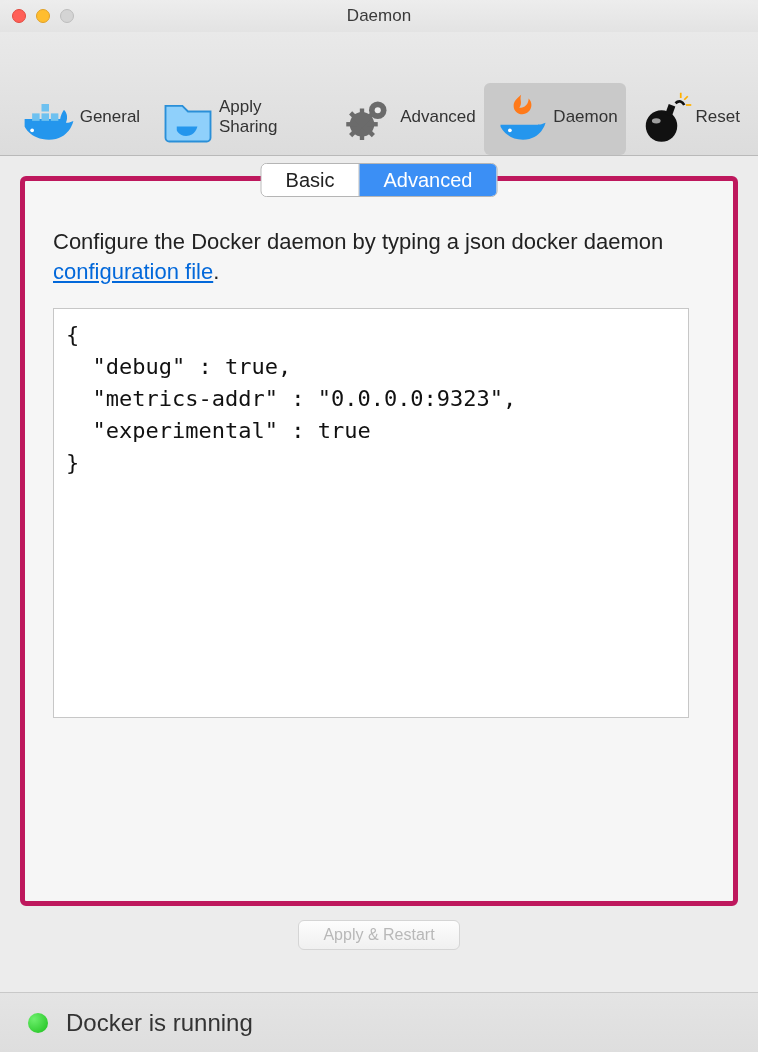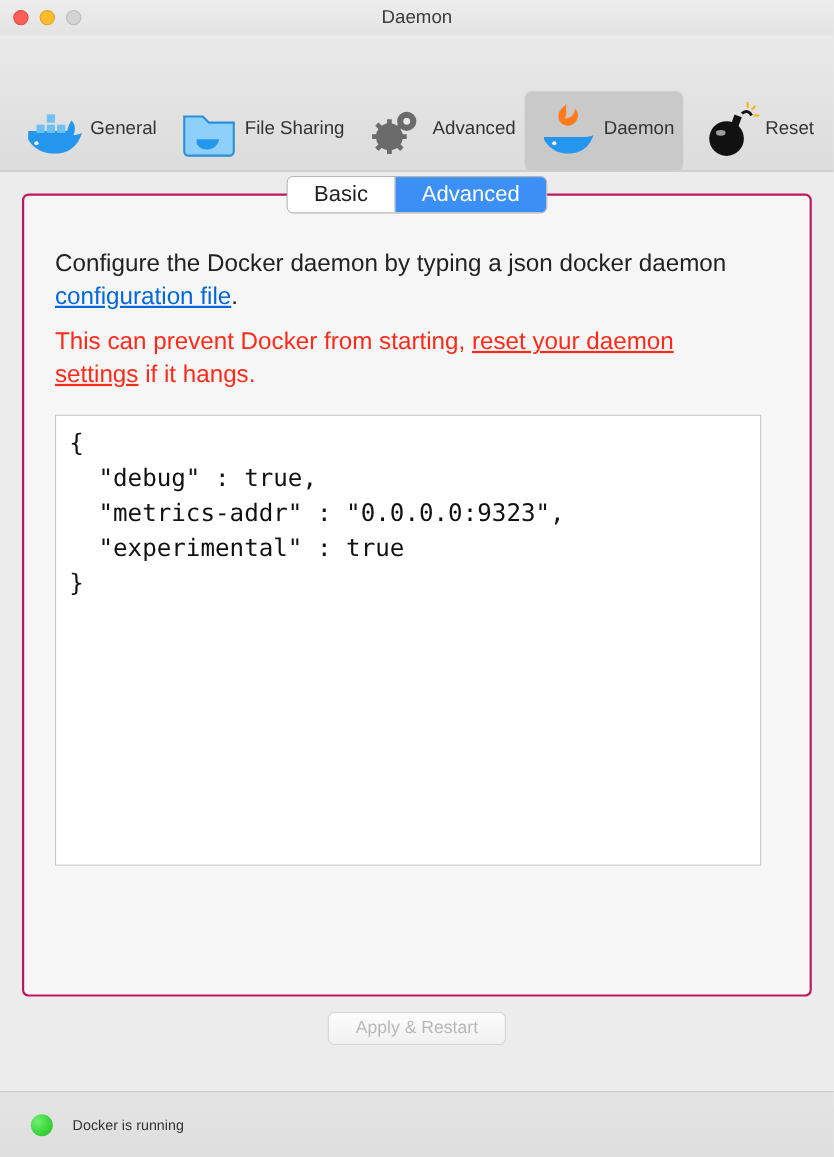--- a/index.html
+++ b/index.html
@@ -69,21 +69,21 @@
     color: #333;
     margin-top: 2px;
     margin-bottom: 6px;
   }
   .toolbar-spacer { flex: 1; }
   .content-wrap {
     padding: 20px 20px 0 20px;
   }
   .panel {
     background: #f6f6f6;
-    border: 2px solid #be185d;
+    border: 5px solid #be185d;
     border-radius: 6px;
     padding: 28px 44px 28px 28px;
     position: relative;
     height: 730px;
   }
   .segmented {
     position: absolute;
     top: -18px;
     left: 50%;
     transform: translateX(-50%);
@@ -150,21 +150,21 @@
     border-top:1px solid #c8c8c8;
     display:flex;
     align-items:center;
     padding-left: 28px;
     gap: 18px;
   }
   .status-dot {
     width: 20px; height: 20px; border-radius:50%;
     background: radial-gradient(circle at 30% 30%, #6df06d, #1bbf1b);
   }
-  .status-text { font-size: 13px; color:#333; }
+  .status-text { font-size: 24px; color:#333; }
 </style>
 </head>
 <body>
 
 <div class="titlebar">
   <div class="traffic-lights">
     <span class="tl-close"></span>
     <span class="tl-min"></span>
     <span class="tl-max"></span>
   </div>
@@ -186,21 +186,21 @@
     <span class="lbl">General</span>
   </div>
 
   <div class="toolbar-item">
     <span class="icon">
       <svg viewBox="0 0 64 64" width="60" height="60">
         <path d="M8 18h18l6 6h24v28a4 4 0 0 1-4 4H12a4 4 0 0 1-4-4V18z" fill="#8fd0fb" stroke="#2a8fd8" stroke-width="2"></path>
         <path d="M20 44c0 0 2 6 10 6 10 0 12-10 12-10h-22z" fill="#2496ed"></path>
       </svg>
     </span>
-    <span class="lbl">File Sharing</span>
+    <span class="lbl">Apply Sharing</span>
   </div>
 
   <div class="toolbar-item">
     <span class="icon">
       <svg viewBox="0 0 64 64" width="56" height="56">
         <g fill="#6b6b6b">
           <circle cx="24" cy="38" r="14"></circle>
             <circle cx="24" cy="38" r="5" fill="#ececec"></circle>
           <circle cx="42" cy="22" r="10"></circle>
             <circle cx="42" cy="22" r="3.5" fill="#ececec"></circle>
@@ -252,23 +252,20 @@
   <div class="panel">
     <div class="segmented">
       <div class="seg-basic">Basic</div>
       <div class="seg-adv">Advanced</div>
     </div>
 
     <p class="desc">
       <span>Configure the Docker daemon by typing a json docker daemon </span><a href="#">configuration file</a><span>.</span>
     </p>
 
-    <p class="warn">
-      <span>This can prevent Docker from starting, </span><a href="#">reset your daemon settings</a><span> if it hangs.</span>
-    </p>
 
     <textarea class="editor" spellcheck="false" style="">{
   "debug" : true,
   "metrics-addr" : "0.0.0.0:9323",
   "experimental" : true
 }</textarea>
   </div>
 
   <div class="apply-row">
     <button class="apply-btn" disabled="">Apply &amp; Restart</button>

